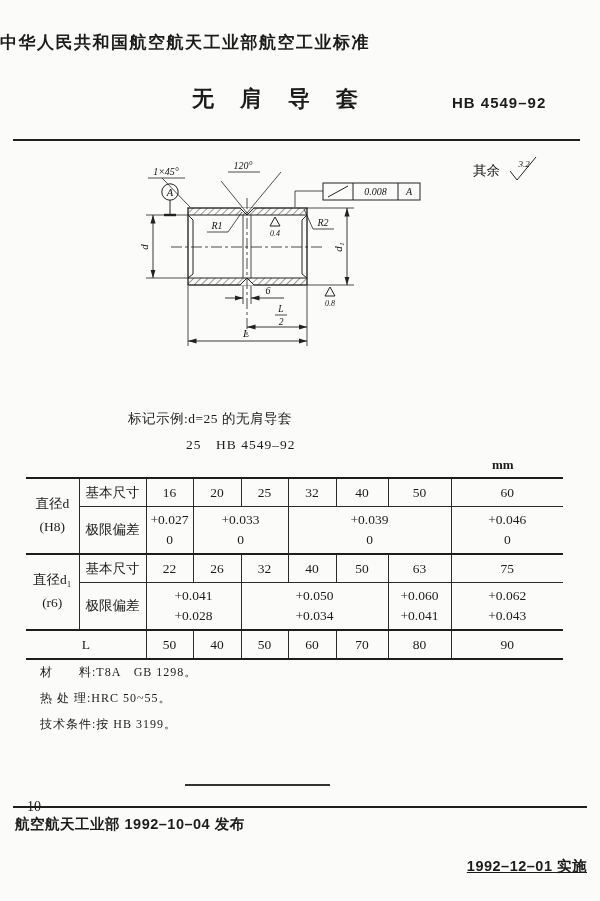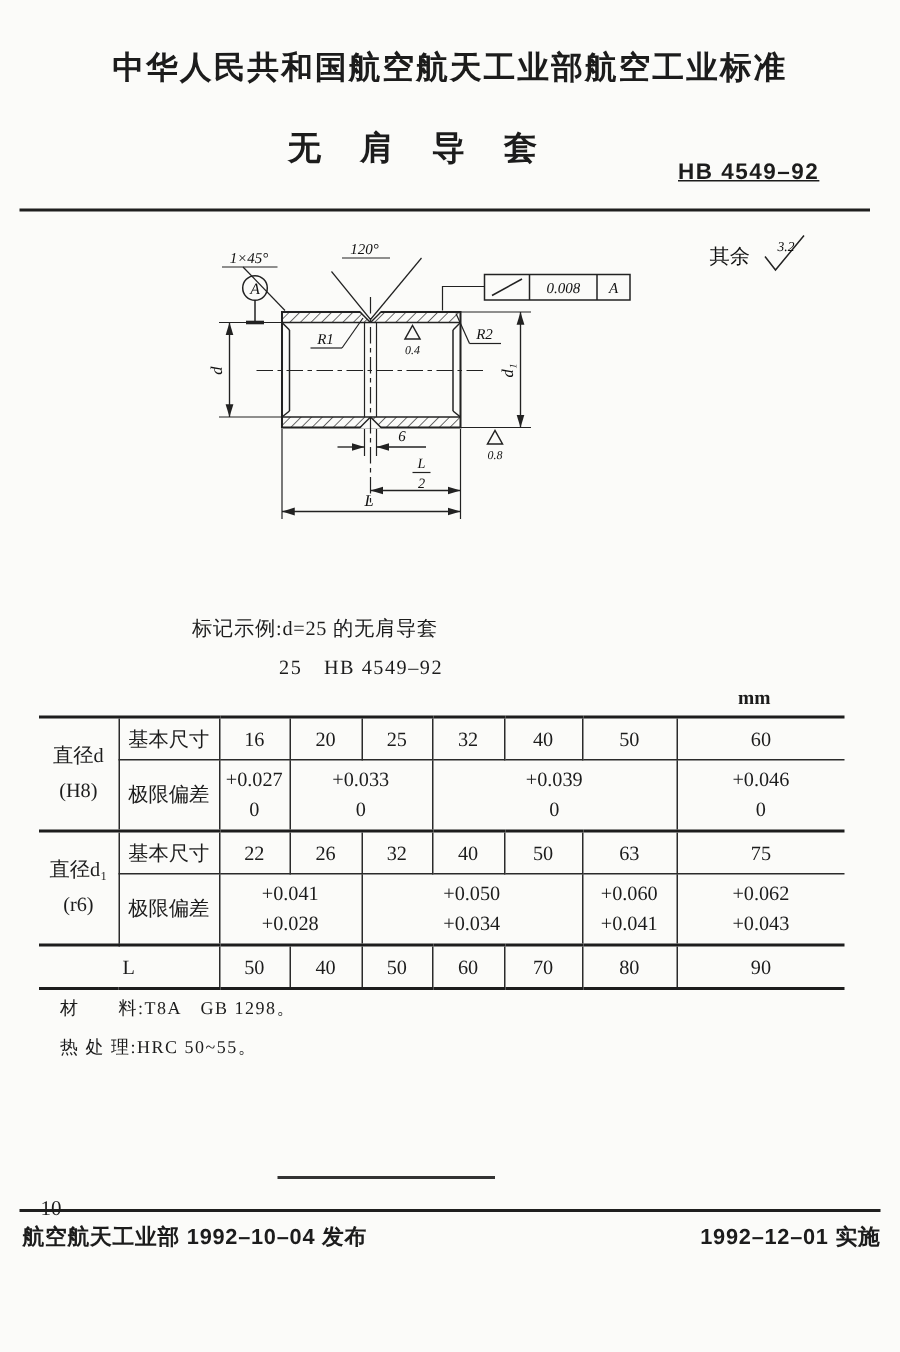--- a/index.html
+++ b/index.html
@@ -6,23 +6,23 @@
   body{
     width:600px;height:901px;position:relative;
     background:#fbfbf9;color:#1c1c1c;
     font-family:"Liberation Serif","DejaVu Serif",serif;
     overflow:hidden;
   }
   .abs{position:absolute;}
   .sans{font-family:"Liberation Sans","DejaVu Sans",sans-serif;}
   .rule{background:#1f1f1f;}
 
-  .ministry{left:0;right:0;top:31px;text-align:center;font-size:21px;font-weight:bold;letter-spacing:1.5px;}
+  .ministry{left:0;right:0;top:31px;text-align:left;font-size:17px;font-weight:bold;letter-spacing:1.5px;}
   .doc-title{left:192px;top:84px;font-size:22px;font-weight:bold;letter-spacing:2px;}
-  .std-no{left:452px;top:106px;font-size:15px;font-weight:bold;letter-spacing:1px;text-decoration:underline;}
+  .std-no{left:452px;top:94px;font-size:15px;font-weight:bold;letter-spacing:1px;}
   .rule-header{left:13px;top:139px;width:567px;height:2px;}
   .rule-footer{left:13px;top:806px;width:574px;height:2px;}
   .rule-short{left:185px;top:784px;width:145px;height:2px;background:#333;}
 
   .marking1{left:128px;top:410px;font-size:13.5px;letter-spacing:.5px;}
   .marking2{left:186px;top:436px;font-size:13.5px;letter-spacing:1px;}
 
   .unit{left:492px;top:457px;width:40px;text-align:left;font-size:13px;font-weight:600;}
 
   table.dim{border-collapse:collapse;position:absolute;left:26px;top:477px;width:537px;table-layout:fixed;}
@@ -37,21 +37,21 @@
   tr.h-l td{height:27px;}
   tr.top td{border-top:2.5px solid #1d1d1d;}
   tr.gsep td{border-top:2px solid #1d1d1d;}
   tr.h-l td{border-top:2px solid #1d1d1d;border-bottom:2.5px solid #1d1d1d;}
   td.grp div{line-height:1.7;}
 
   .notes{left:40px;top:664px;font-size:12px;letter-spacing:1px;}
   .notes div{margin-bottom:9px;}
 
   .foot-issued{left:15px;top:815px;font-size:14.5px;font-weight:bold;letter-spacing:.5px;}
-  .foot-effective{right:13px;top:815px;font-size:14.5px;font-weight:bold;letter-spacing:.5px;}
+  .foot-effective{right:13px;top:857px;font-size:14.5px;font-weight:bold;letter-spacing:.5px;text-decoration:underline;}
   .pageno{left:27px;top:799px;font-size:14px;}
 
   svg.draw{position:absolute;left:100px;top:145px;}
   svg .ln{stroke:#222;stroke-width:1;fill:none;}
   svg .thick{stroke-width:1.35;}
   svg .thin{stroke-width:.8;}
   svg .cl{stroke:#222;stroke-width:.8;fill:none;stroke-dasharray:11,3,3,3;}
   svg .dim{stroke:#222;stroke-width:.9;fill:none;marker-start:url(#arr);marker-end:url(#arr);}
   svg .dimE{stroke:#222;stroke-width:.9;fill:none;marker-end:url(#arr);}
   svg .dimS{stroke:#222;stroke-width:.9;fill:none;marker-start:url(#arr);}
@@ -292,19 +292,20 @@
     <td>70</td>
     <td>80</td>
     <td>90</td>
   </tr>
   </tbody>
 </table>
 
 <div class="abs notes">
   <div>材　　料:T8A　GB 1298。</div>
   <div>热 处 理:HRC 50~55。</div>
+  <div>技术条件:按 HB 3199。</div>
 </div>
 
 <div class="abs rule-short rule"></div>
 <div class="abs rule rule-footer"></div>
 <div class="abs sans foot-issued">航空航天工业部 1992–10–04 发布</div>
 <div class="abs sans foot-effective">1992–12–01 实施</div>
 <div class="abs pageno">10</div>
 
 </body></html>

